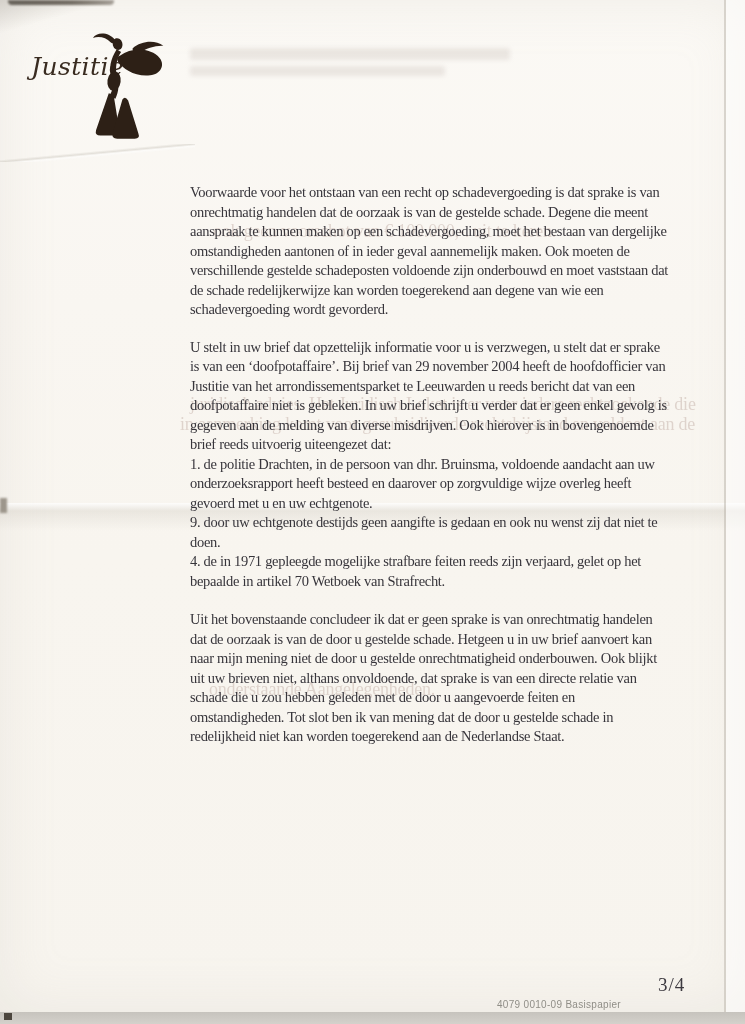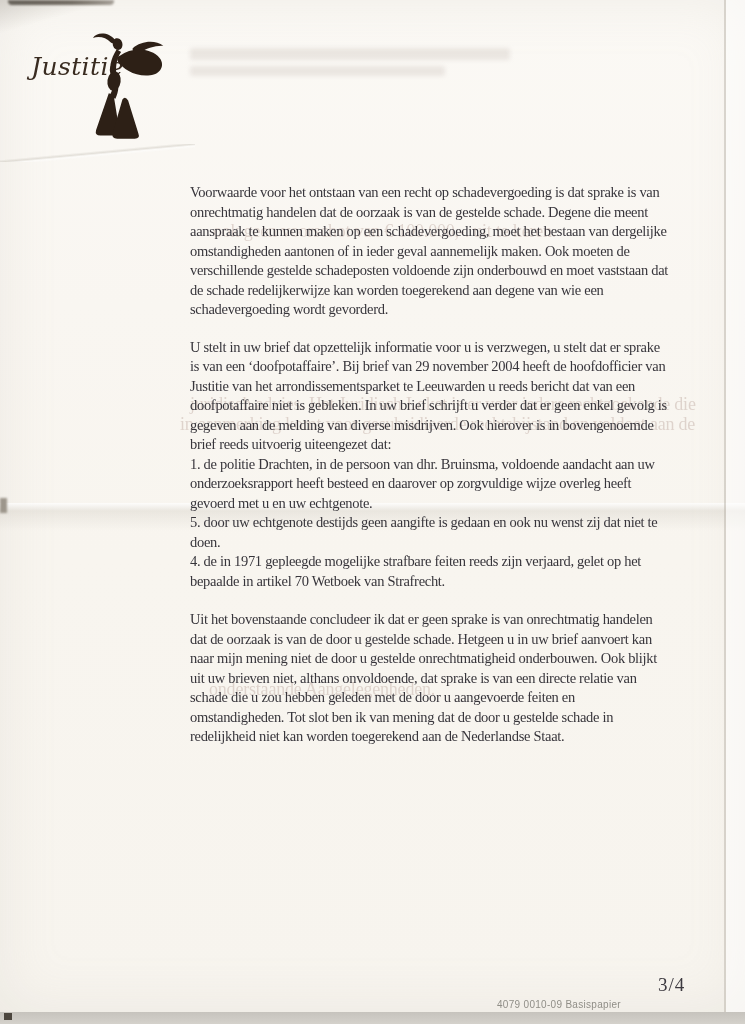--- a/index.html
+++ b/index.html
@@ -154,21 +154,21 @@
     <div class="ghost g0">ook geen voorschot van € 100.000,-. uit te keren.</div>
     <div class="ghost g1">juridisch advies. Het Juridisch Loket is er voor iedere rechtzoekende die</div>
     <div class="ghost g2">in aanmerking komt voor gesubsidieerde rechtsbijstand en voldoet aan de</div>
     <div class="ghost g3">onderstaande Aangelegenheden.</div>
 
     <main class="letter-body">
       <p class="p-conditions">Voorwaarde voor het ontstaan van een recht op schadevergoeding is dat sprake is van onrechtmatig handelen dat de oorzaak is van de gestelde schade. Degene die meent aanspraak te kunnen maken op een schadevergoeding, moet het bestaan van dergelijke omstandigheden aantonen of in ieder geval aannemelijk maken. Ook moeten de verschillende gestelde schadeposten voldoende zijn onderbouwd en moet vaststaan dat de schade redelijkerwijze kan worden toegerekend aan degene van wie een schadevergoeding wordt gevorderd.</p>
       <p class="p-doofpot">U stelt in uw brief dat opzettelijk informatie voor u is verzwegen, u stelt dat er sprake is van een ‘doofpotaffaire’. Bij brief van 29 november 2004 heeft de hoofdofficier van Justitie van het arrondissementsparket te Leeuwarden u reeds bericht dat van een doofpotaffaire niet is gebleken. In uw brief schrijft u verder dat er geen enkel gevolg is gegeven aan de melding van diverse misdrijven. Ook hierover is in bovengenoemde brief reeds uitvoerig uiteengezet dat:</p>
       <div class="numbered-list">
         <p>1. de politie Drachten, in de persoon van dhr. Bruinsma, voldoende aandacht aan uw onderzoeksrapport heeft besteed en daarover op zorgvuldige wijze overleg heeft gevoerd met u en uw echtgenote.</p>
-        <p>5. door uw echtgenote destijds geen aangifte is gedaan en ook nu wenst zij dat niet te doen.</p>
+        <p>9. door uw echtgenote destijds geen aangifte is gedaan en ook nu wenst zij dat niet te doen.</p>
         <p>4. de in 1971 gepleegde mogelijke strafbare feiten reeds zijn verjaard, gelet op het bepaalde in artikel 70 Wetboek van Strafrecht.</p>
       </div>
       <p class="p-conclusion">Uit het bovenstaande concludeer ik dat er geen sprake is van onrechtmatig handelen dat de oorzaak is van de door u gestelde schade. Hetgeen u in uw brief aanvoert kan naar mijn mening niet de door u gestelde onrechtmatigheid onderbouwen. Ook blijkt uit uw brieven niet, althans onvoldoende, dat sprake is van een directe relatie van schade die u zou hebben geleden met de door u aangevoerde feiten en omstandigheden. Tot slot ben ik van mening dat de door u gestelde schade in redelijkheid niet kan worden toegerekend aan de Nederlandse Staat.</p>
     </main>
 
     <div class="page-number">3/4</div>
     <div class="paper-code">4079 0010-09 Basispapier</div>
   </div>
 
   <div class="scanner-bottom"></div>

